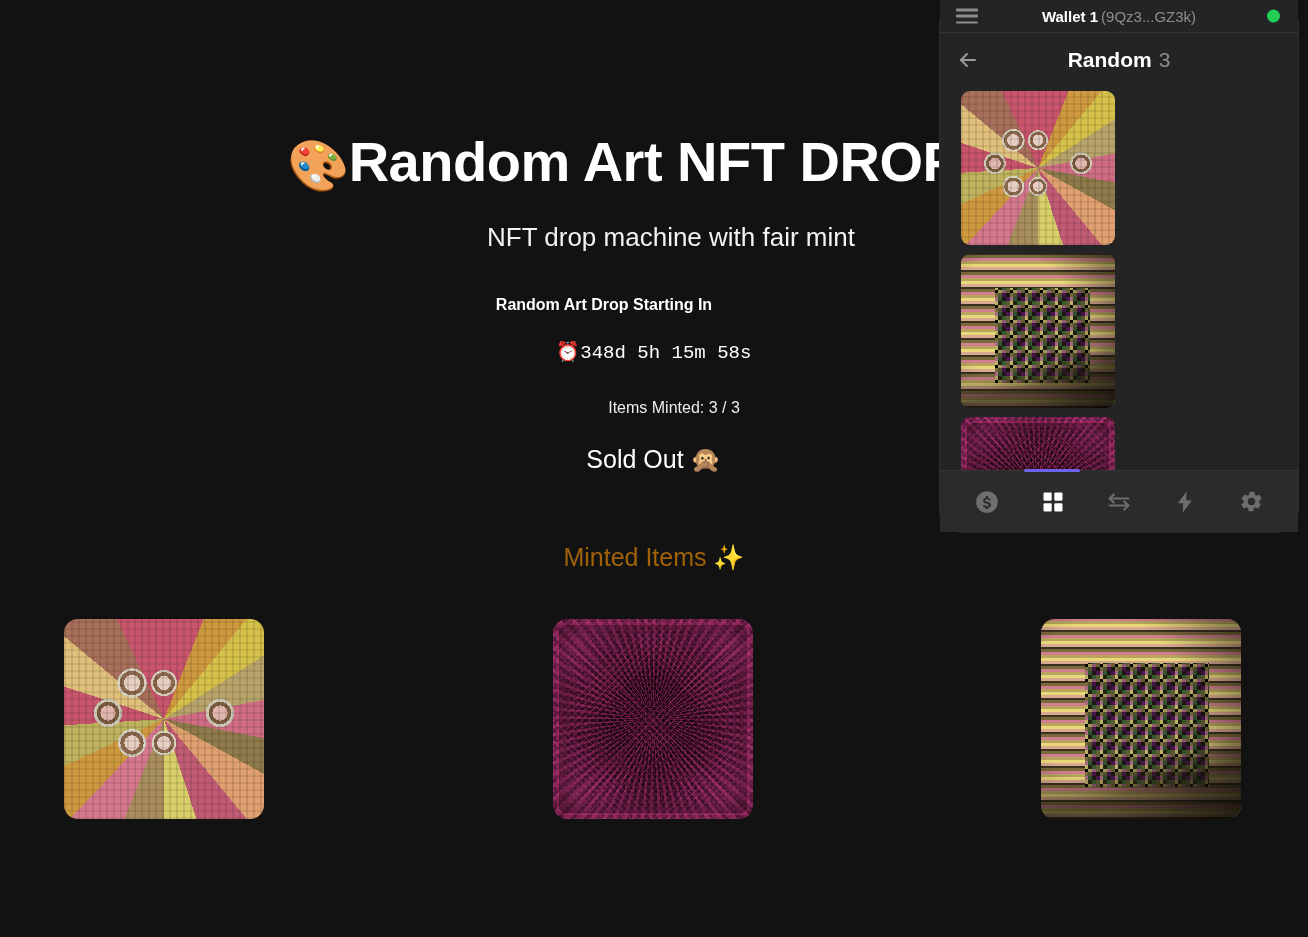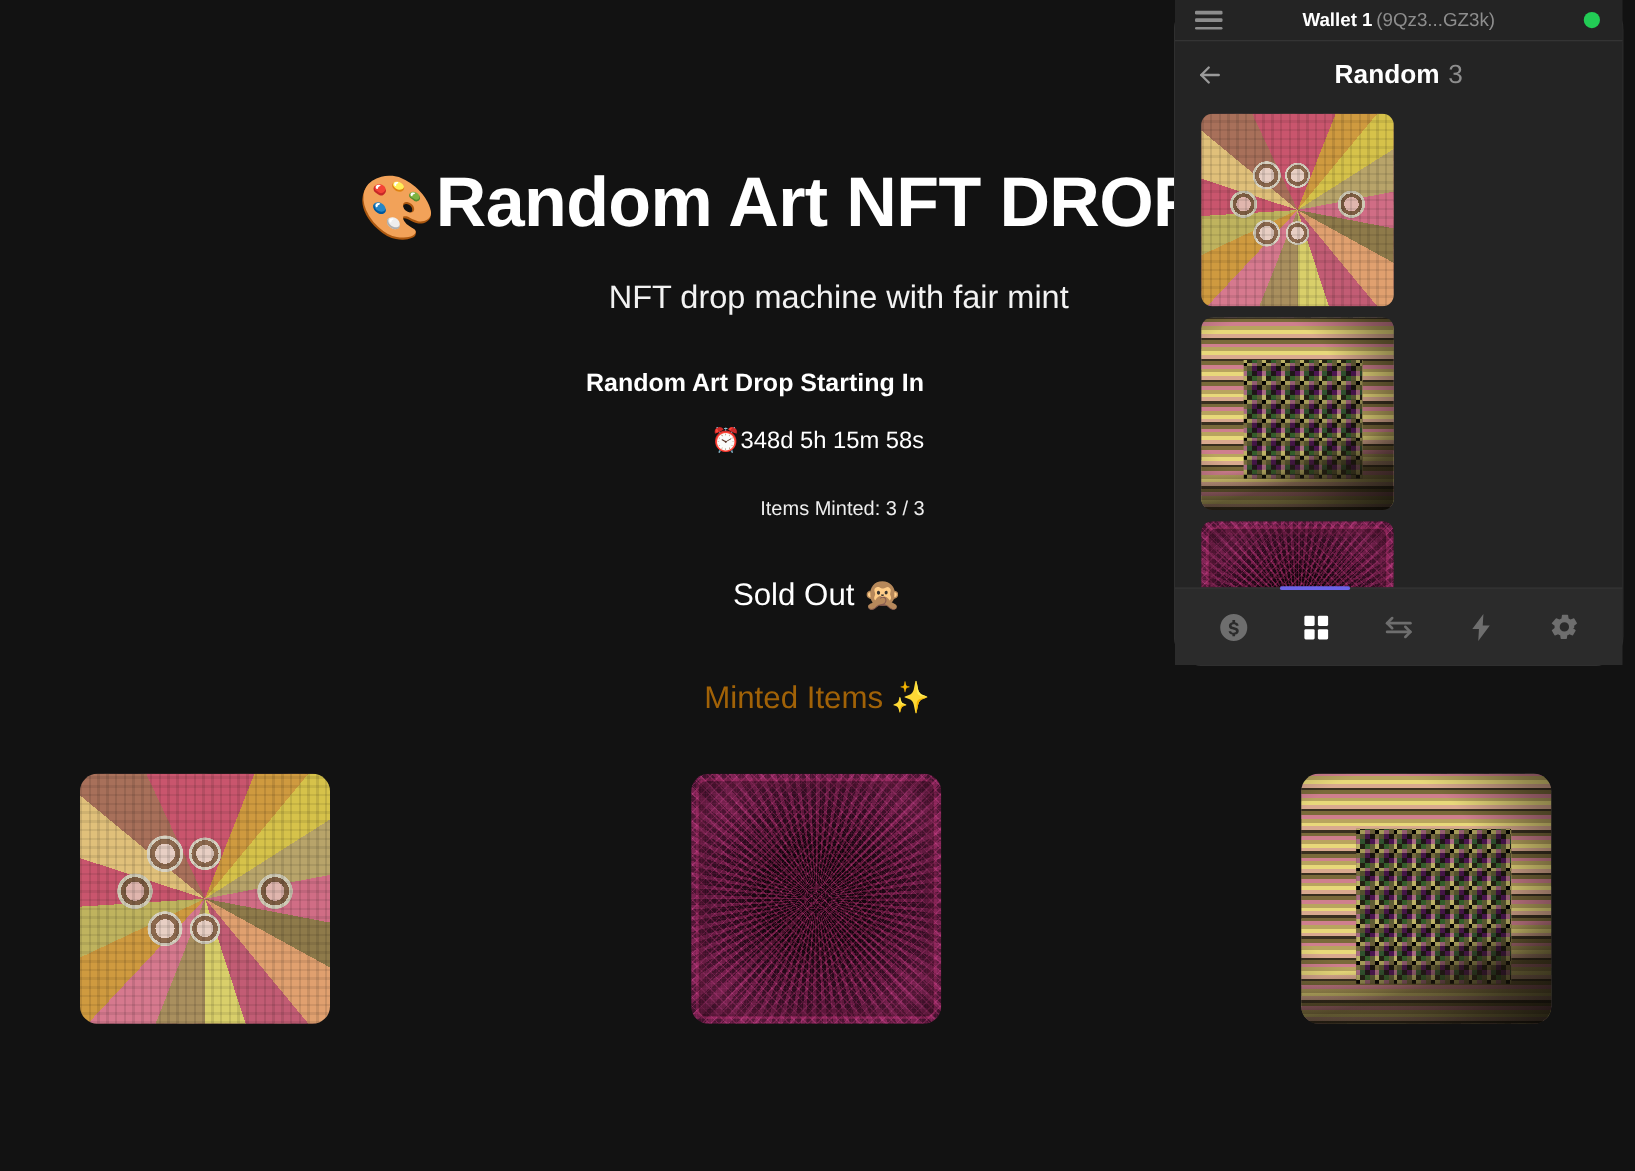--- a/index.html
+++ b/index.html
@@ -51,47 +51,48 @@
     font-weight: 400;
     color: #f2f2f2;
     padding-left: 34px;
   }
 
   .drop-heading {
     position: absolute;
     top: 296px;
     left: 0;
     width: 1208px;
-    font-size: 20px;
+    font-size: 16px;
     font-weight: bold;
     color: #ffffff;
   }
 
   .countdown {
     position: absolute;
     top: 340px;
     left: 0;
     width: 1308px;
     font-size: 19px;
     color: #ffffff;
+    font-family: Liberation Mono, monospace;
   }
 
   .minted-count {
     position: absolute;
     top: 399px;
     left: 0;
     width: 1308px;
     font-size: 16px;
     color: #ededed;
     padding-left: 40px;
   }
 
   .sold-out {
     position: absolute;
-    top: 461px;
+    top: 445px;
     left: 0;
     width: 1308px;
     font-size: 25px;
     color: #ffffff;
   }
 
   .minted-items-heading {
     position: absolute;
     top: 543px;
     left: 0;

